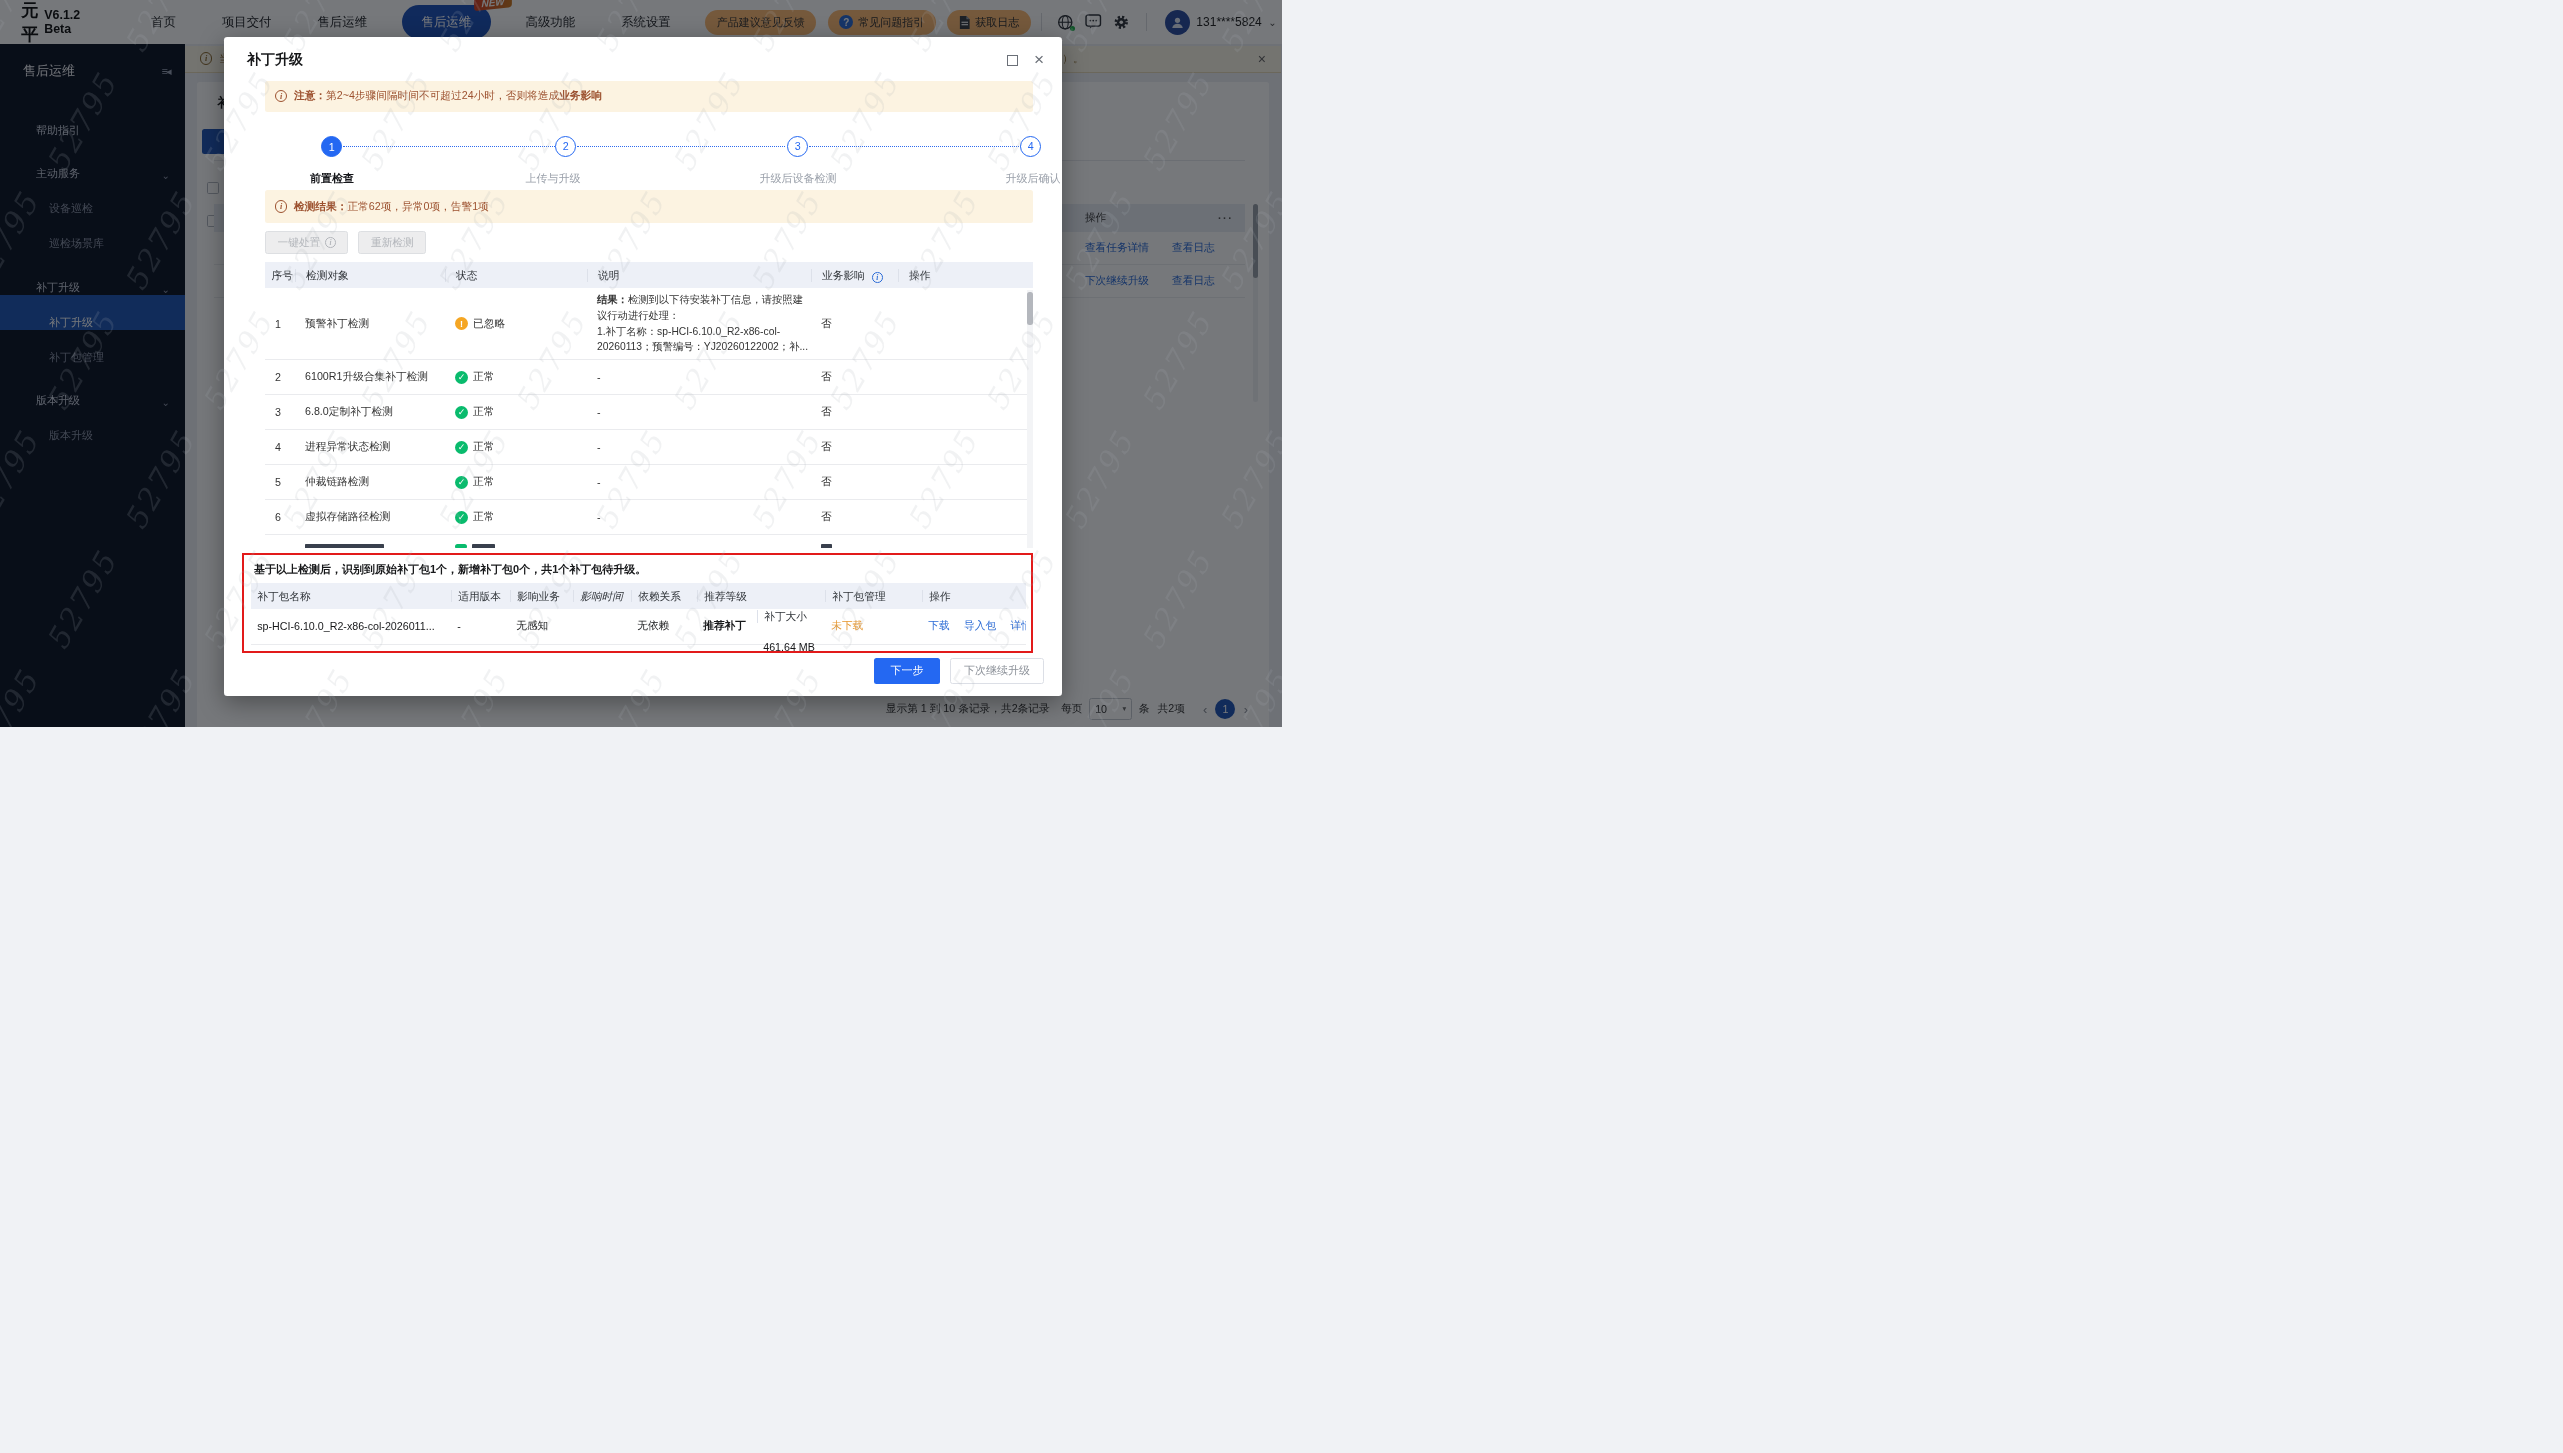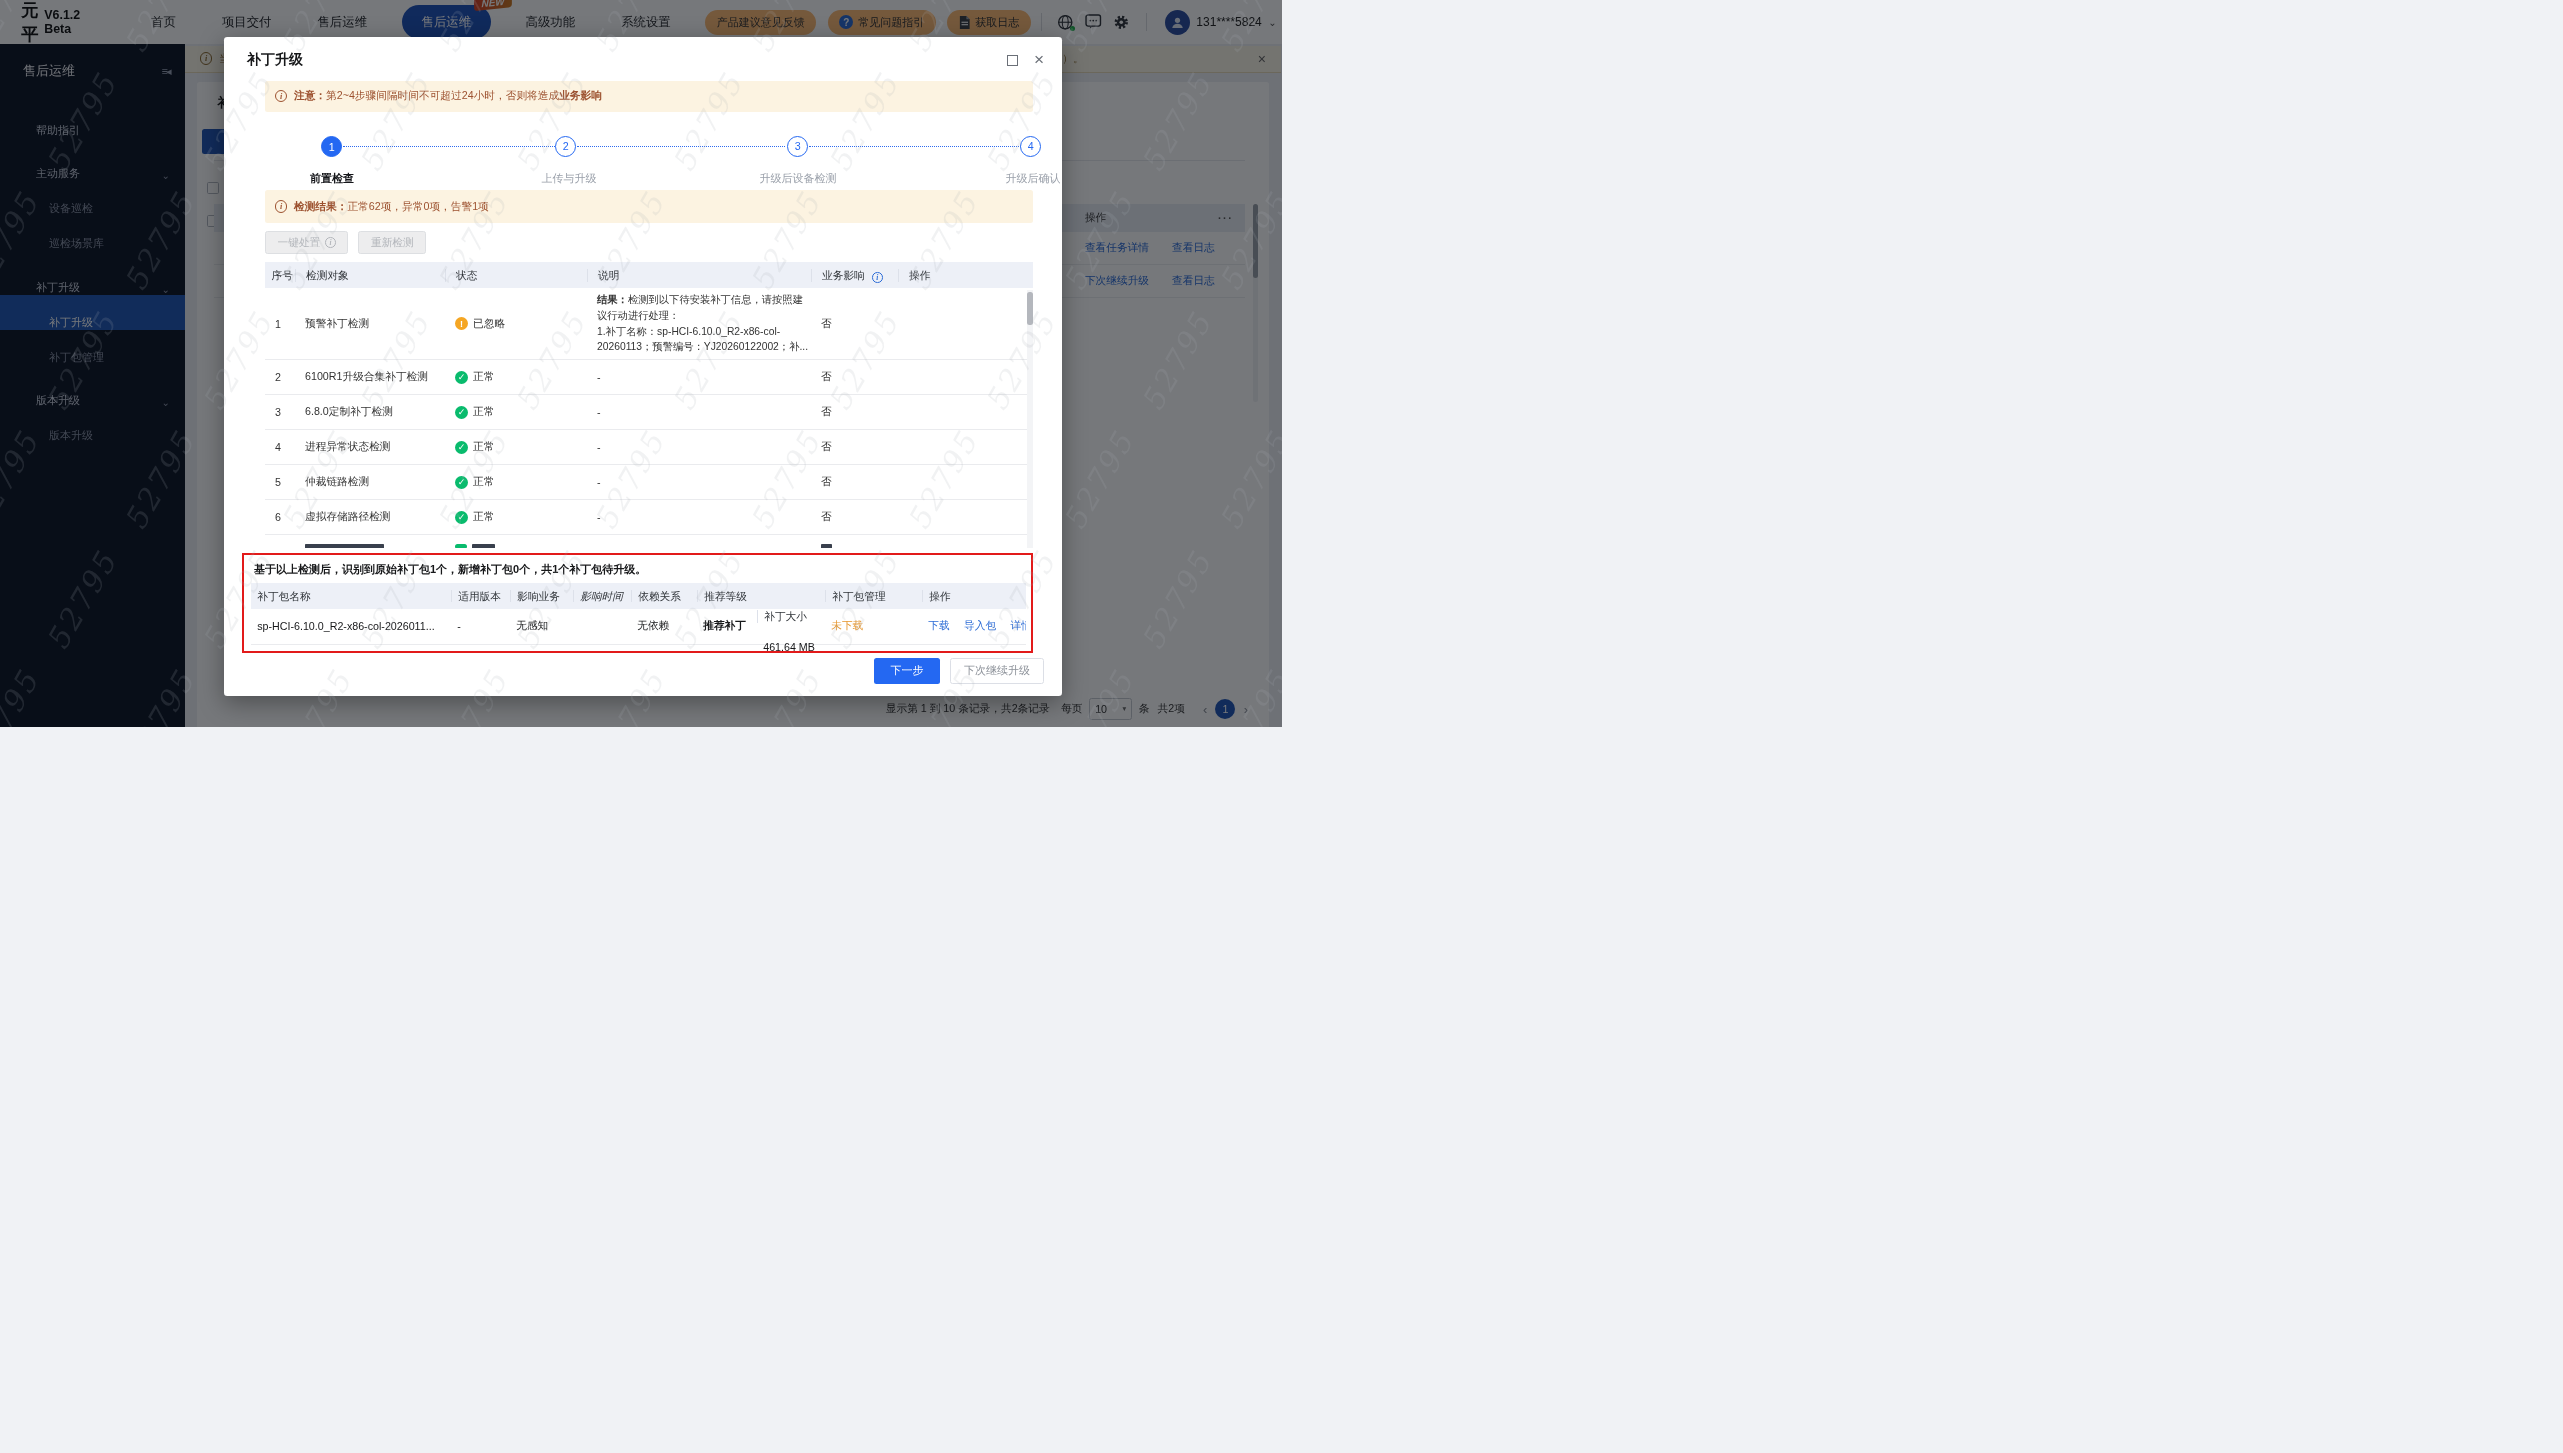--- a/index.html
+++ b/index.html
@@ -363,21 +363,21 @@
 
     <div class="steps">
       <div class="step-line" style="left:78px;  width:212px;"></div>
       <div class="step-line" style="left:312px; width:208px;"></div>
       <div class="step-line" style="left:544px; width:212px;"></div>
       <div class="step-c on" style="left:56px;">1</div>
       <div class="step-c off" style="left:290px;">2</div>
       <div class="step-c off" style="left:522px;">3</div>
       <div class="step-c off" style="left:755px;">4</div>
       <div class="step-lb on" style="left:67px;">前置检查</div>
-      <div class="step-lb" style="left:304px;font-family:Liberation Mono, monospace;">上传与升级</div>
+      <div class="step-lb" style="left:288px;font-family:Liberation Mono, monospace;">上传与升级</div>
       <div class="step-lb" style="left:533px;">升级后设备检测</div>
       <div class="step-lb" style="left:768px;">升级后确认</div>
     </div>
 
     <div class="result-banner">
       <span class="i-circ">i</span>
       <b>检测结果：</b>
       <span>正常62项，异常0项，告警1项</span>
     </div>
 

